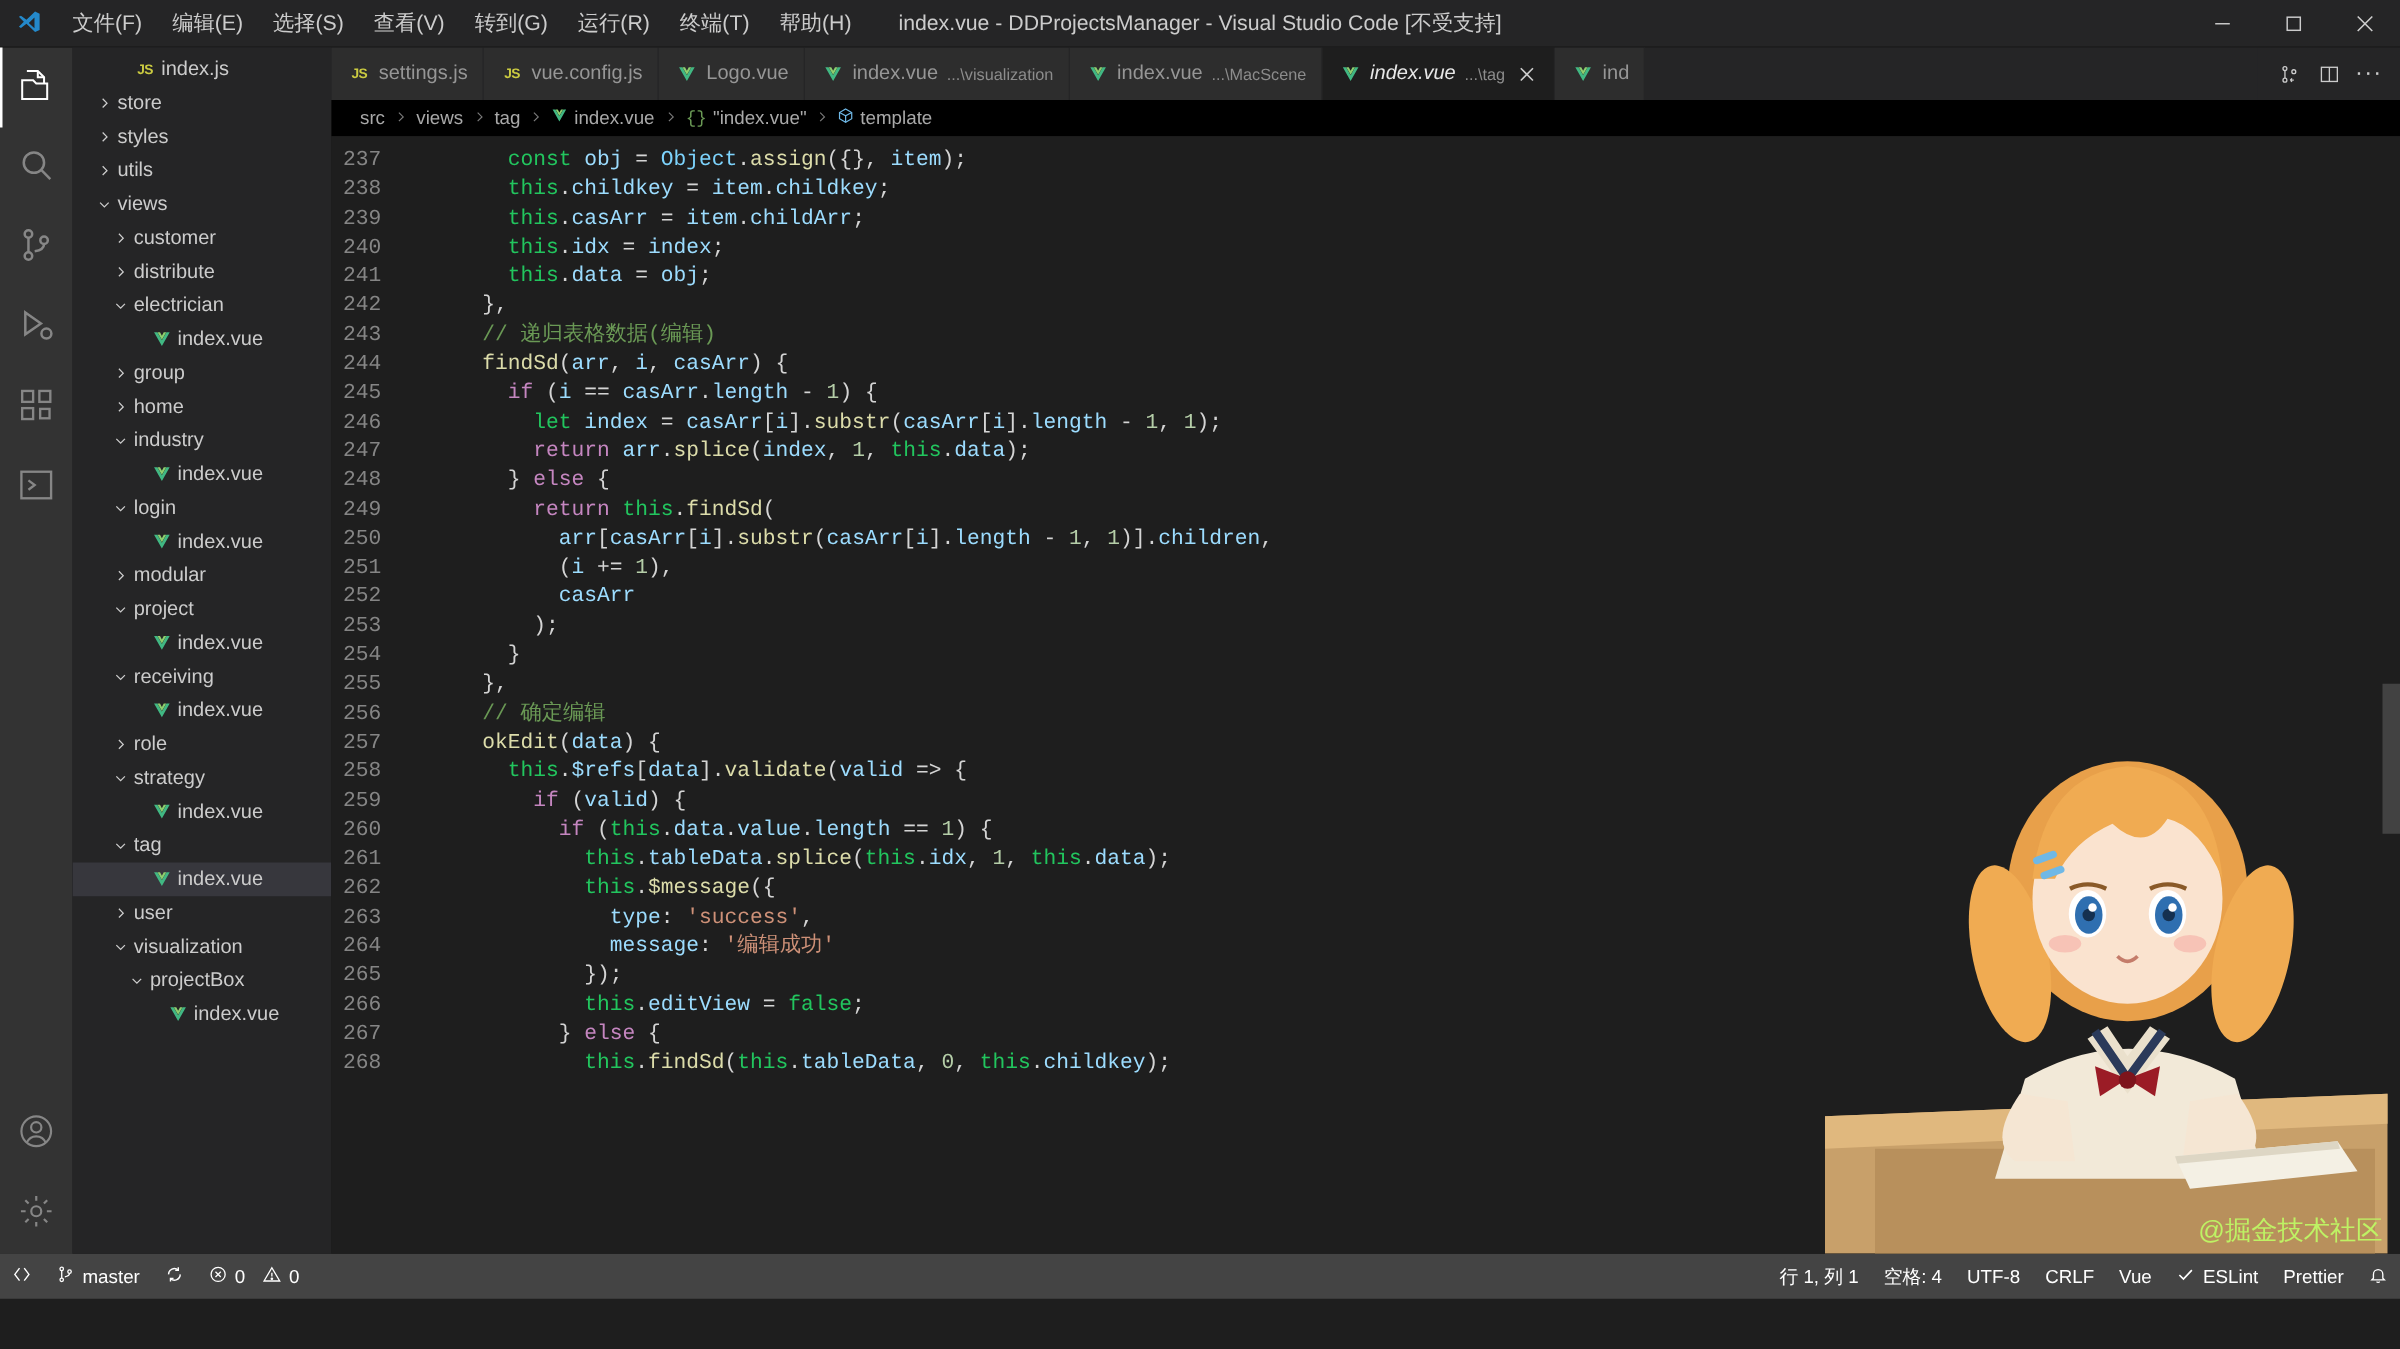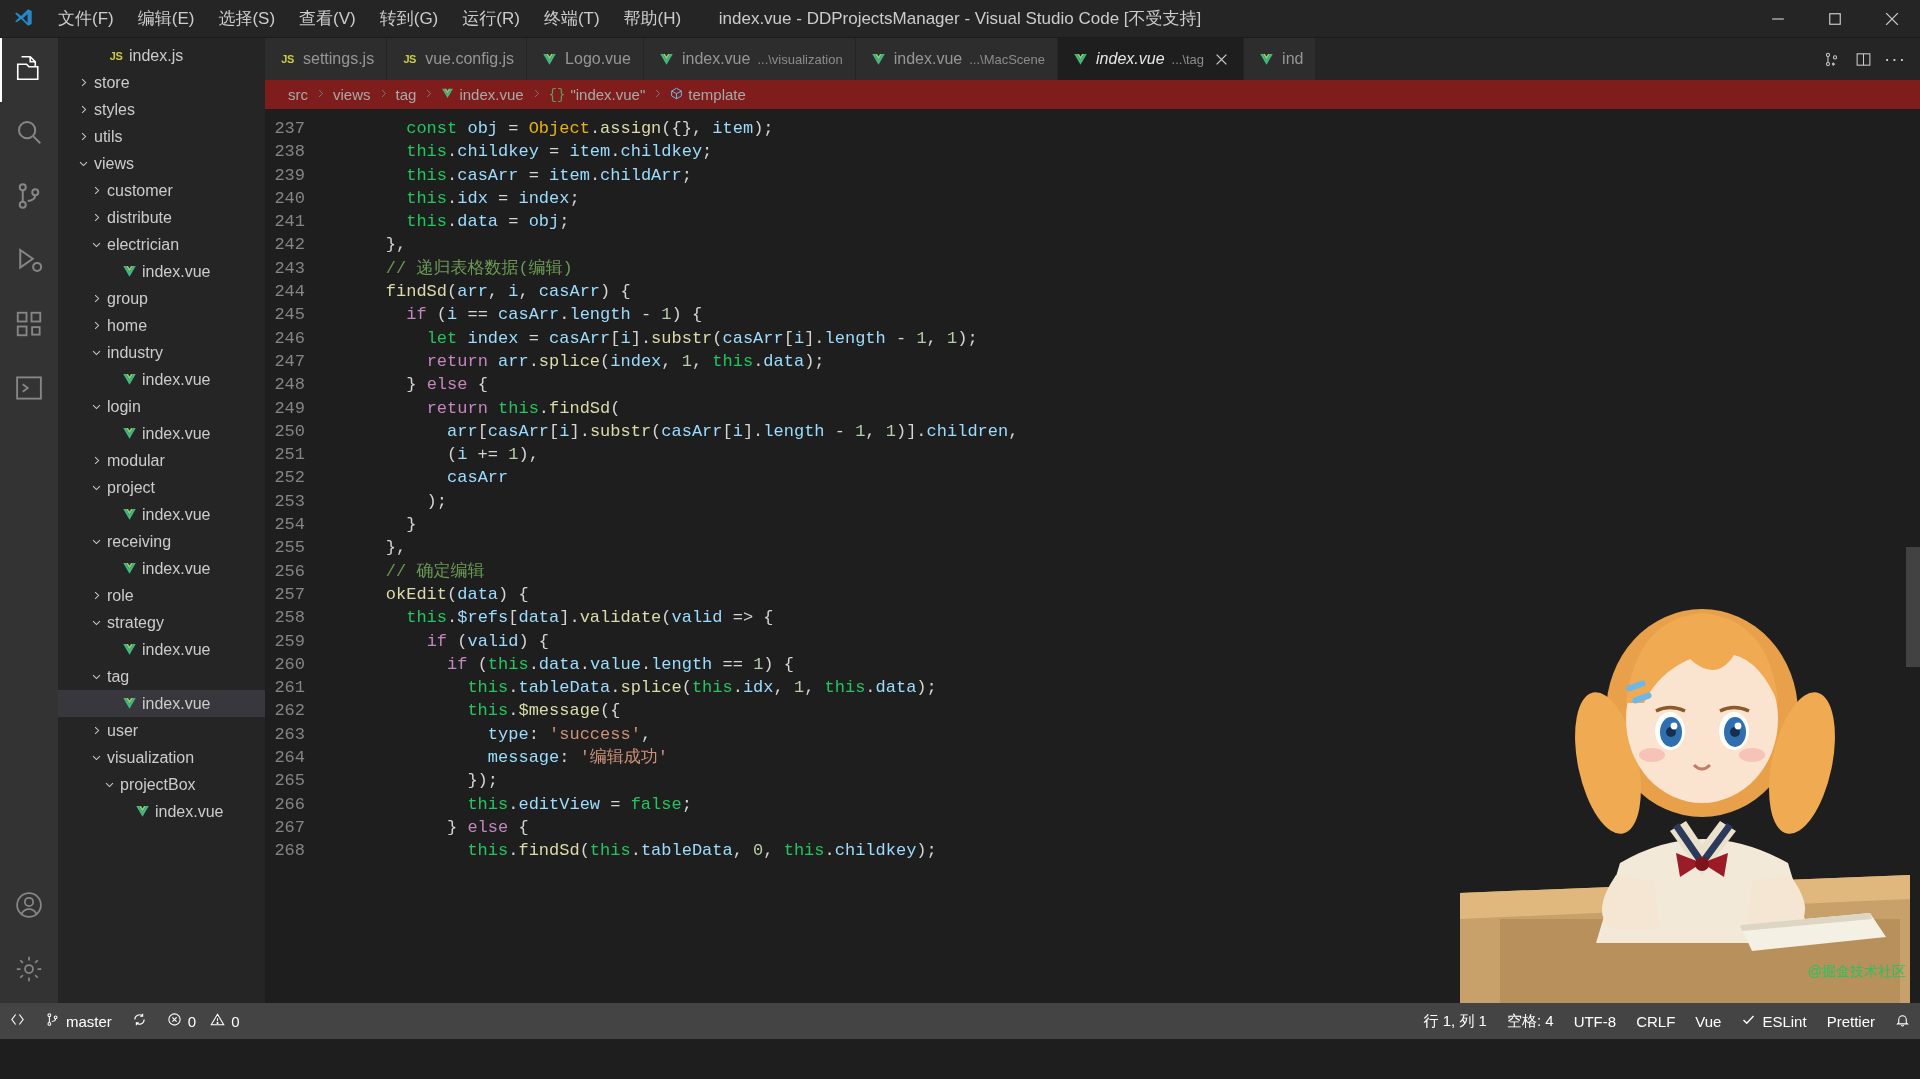--- a/index.html
+++ b/index.html
@@ -103,21 +103,21 @@
   .tabicon { width: 17px; display: flex; align-items: center; justify-content: center; }
   .tabicon svg { width: 15px; height: 15px; }
   .tabicon .js-badge { font-size: 11px; font-weight: bold; color: #cbcb41; letter-spacing: -0.5px; }
 
   .tabs-actions { display: flex; align-items: center; gap: 2px; padding: 0 10px; background: #252526; margin-left: auto; flex: 0 0 auto; }
   .tab-action { width: 30px; height: 34px; display: flex; align-items: center; justify-content: center; color: #cccccc; }
   .tab-action svg { width: 17px; height: 17px; }
   .tab-action .dots { font-size: 19px; line-height: 10px; letter-spacing: 1px; }
 
   .breadcrumbs {
-    height: 29px; flex: 0 0 29px; background: #7f1d1d;
+    height: 29px; flex: 0 0 29px; background: #000000;
     display: flex; align-items: center; padding-left: 20px;
     font-size: 15px; color: #a9a9a9; gap: 0;
   }
   .crumb { display: flex; align-items: center; gap: 5px; padding: 0 3px; }
   .crumb-sep { color: #7a7a7a; font-size: 13px; padding: 0 4px; }
   .crumb svg { width: 13px; height: 13px; }
   .crumb .braces { color: #6a9955; font-size: 14px; font-family: "Liberation Mono", monospace; }
 
   
   .code-wrap { flex: 1 1 auto; display: flex; min-height: 0; position: relative; overflow: hidden; background: #1e1e1e; }
@@ -133,31 +133,31 @@
     white-space: pre; overflow: hidden; color: #d4d4d4;
   }
   .code .ln { height: 23.3px; }
   .kw  { color: #c586c0; }   
   .kw2 { color: #22c55e; }   
   .fn  { color: #dcdcaa; }
   .var { color: #9cdcfe; }
   .num { color: #b5cea8; }
   .str { color: #ce9178; }
   .cmt { color: #6a9955; }
-  .cls { color: #eab308; }
+  .cls { color: #7dd3fc; }
   .v-scroll {
     position: absolute; right: 0; top: 438px; width: 14px; height: 120px;
     background: rgba(121,121,121,0.4); border-radius: 0;
   }
 
   
   .mascot { position: absolute; right: 0; bottom: 0; width: 480px; height: 440px; pointer-events: none; }
   .mascot-credit {
-    position: absolute; right: 14px; bottom: 22px;
-    font-size: 14px; color: #22c55e;
+    position: absolute; right: 14px; bottom: 5px;
+    font-size: 21px; color: #bef264;
   }
 
   
   .statusbar {
     height: 36px; flex: 0 0 36px; background: #444444;
     display: flex; align-items: center; color: #ffffff; font-size: 15px;
   }
   .st-item { display: flex; align-items: center; gap: 6px; padding: 0 10px; height: 36px; white-space: nowrap; }
   .st-item svg { width: 15px; height: 15px; }
   .st-right { margin-left: auto; display: flex; align-items: center; }

